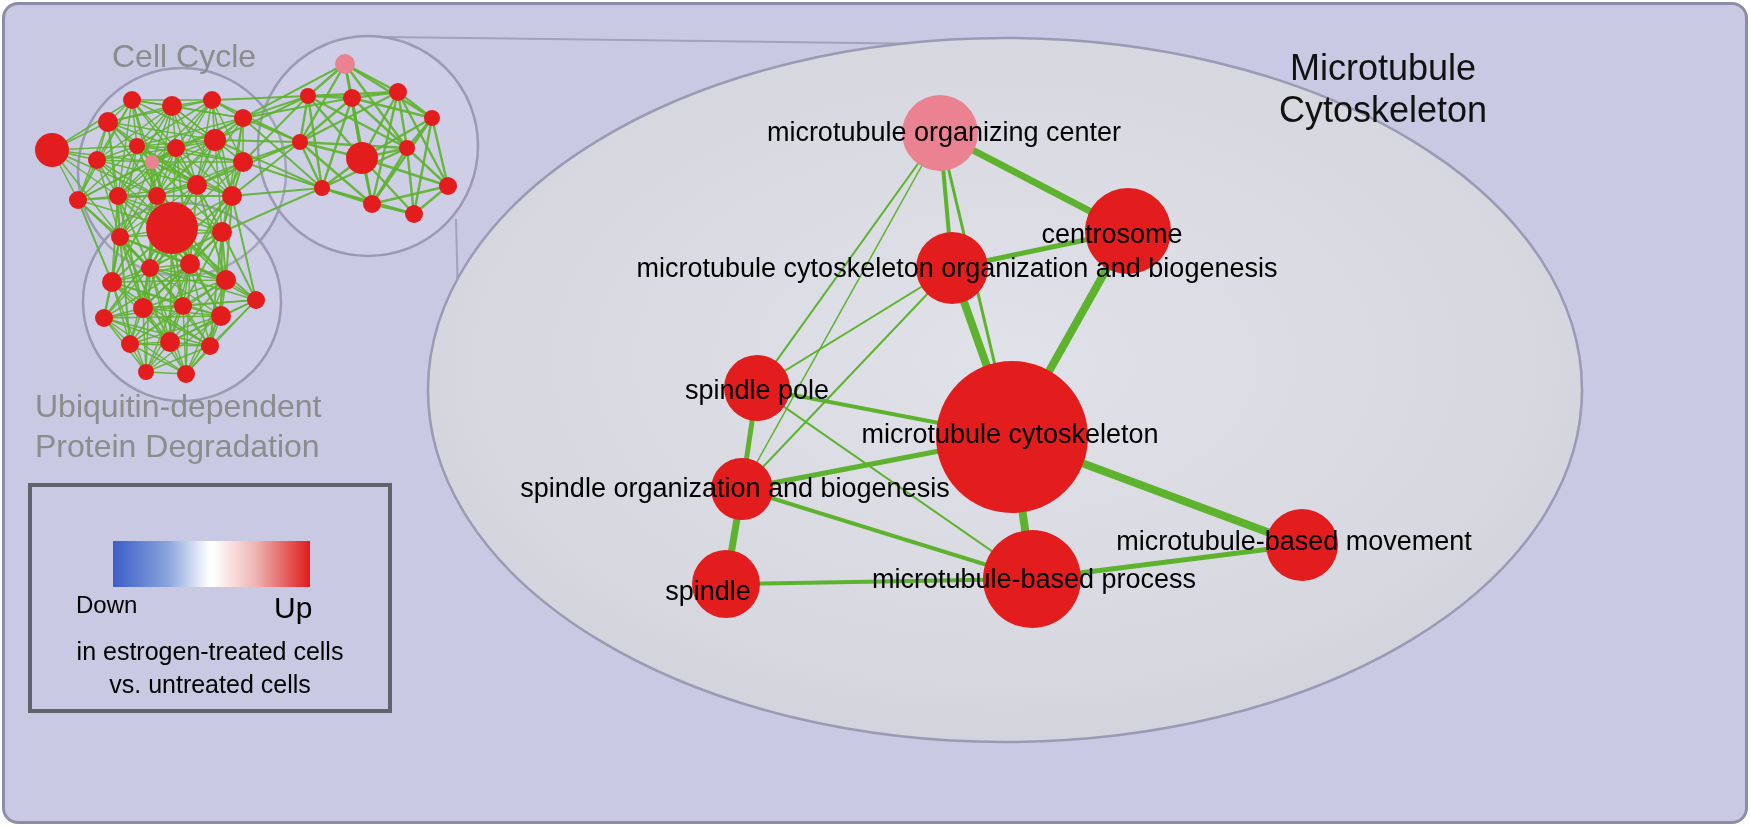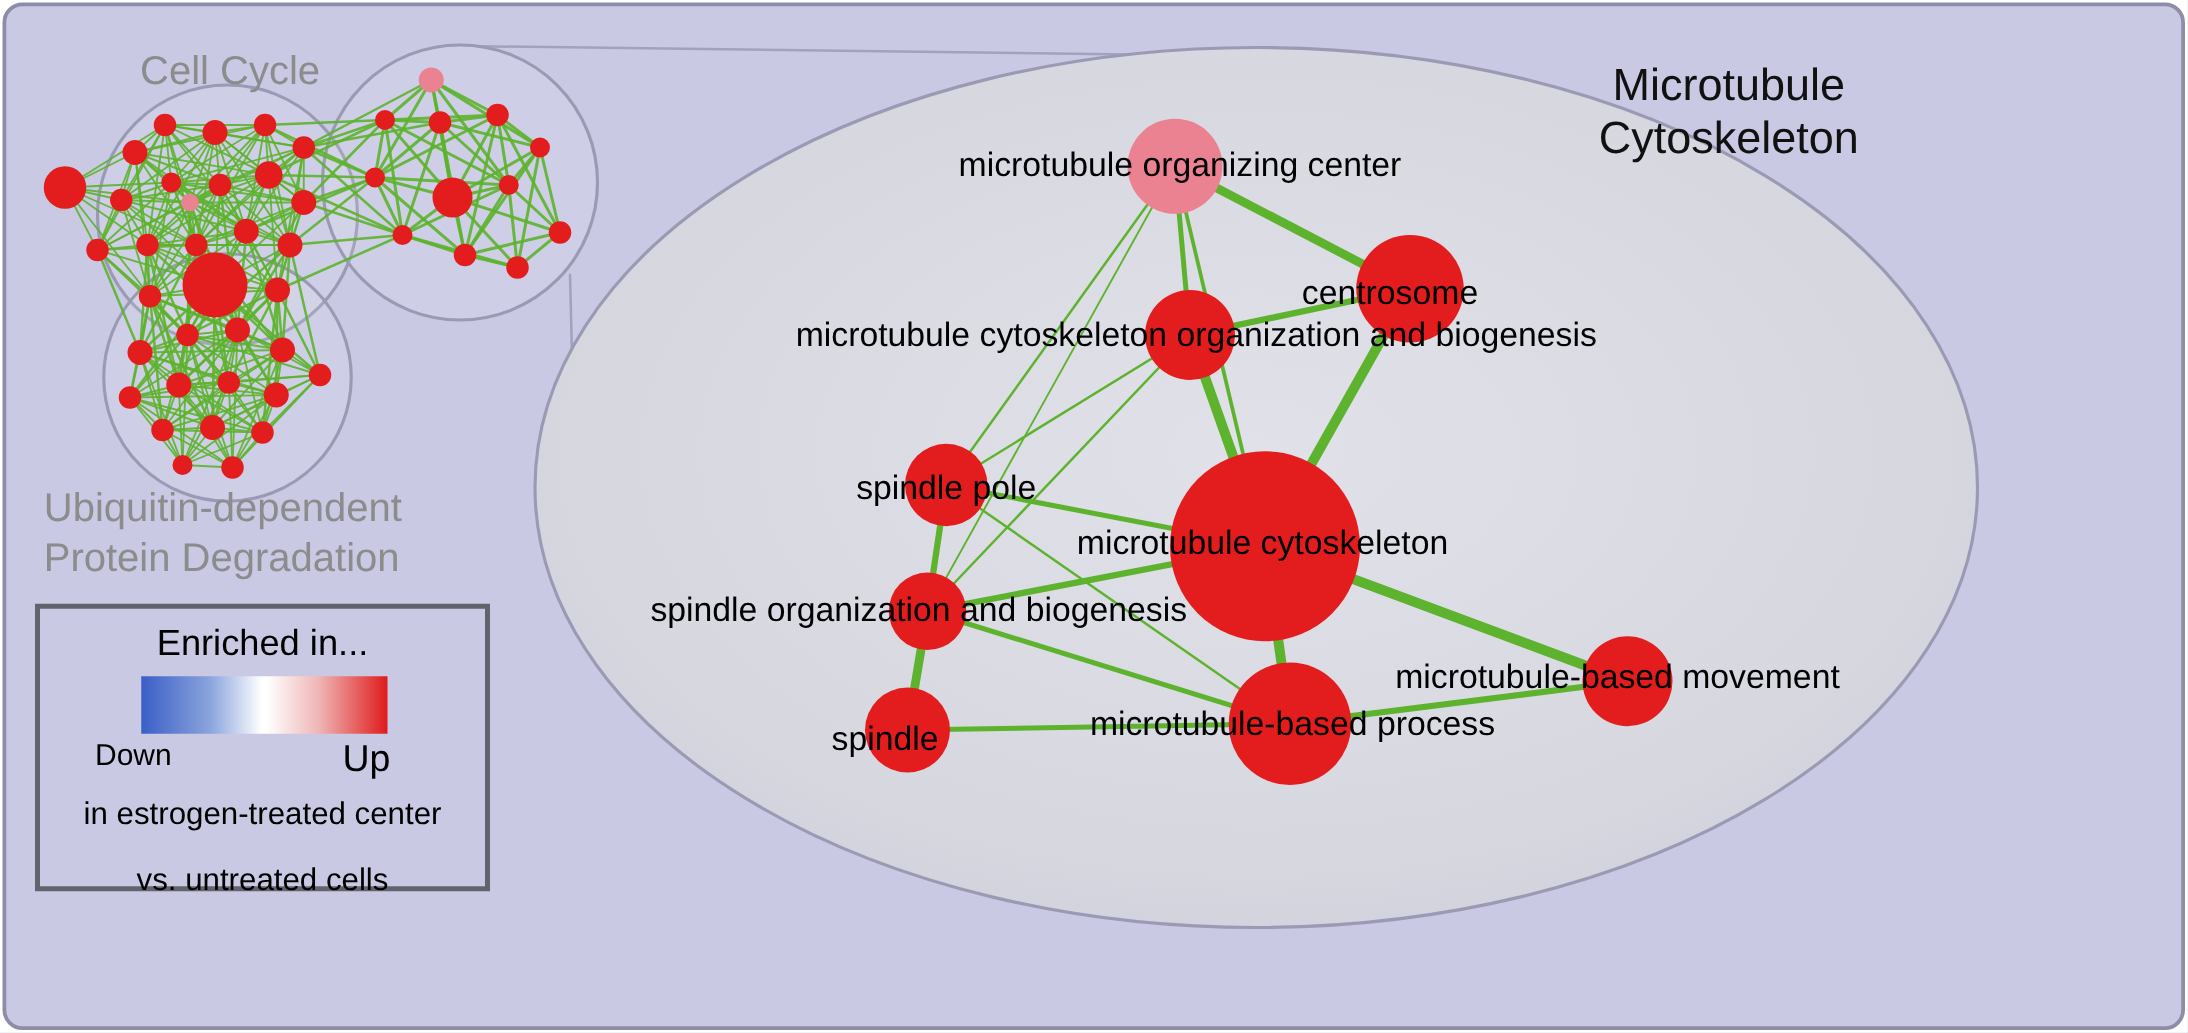--- a/index.html
+++ b/index.html
@@ -27,21 +27,21 @@
     height: 230px;
     border: 4px solid #63636e;
     box-sizing: border-box;
     color: #000;
   }
   .legend-title { position: absolute; top: 12px; width: 100%; text-align: center; font-size: 29px; }
   .legend-bar { position: absolute; left: 81px; top: 54px; width: 197px; height: 46px; }
   .legend-down { position: absolute; left: 44px; top: 104px; font-size: 24px; }
   .legend-up   { position: absolute; left: 242px; top: 104px; font-size: 30px; }
   .legend-sub1 { position: absolute; top: 150px; width: 100%; text-align: center; font-size: 25px; }
-  .legend-sub2 { position: absolute; top: 183px; width: 100%; text-align: center; font-size: 25px; margin-top: 20px; }
+  .legend-sub2 { position: absolute; top: 183px; width: 100%; text-align: center; font-size: 25px; }
   text { font-family: "Liberation Sans", sans-serif; }
 </style>
 </head>
 <body>
 
 <div class="canvas">
   <div class="frame"></div>
 
   <svg id="net" width="1750" height="826" viewBox="0 0 1750 826">
     <defs>
@@ -506,20 +506,19 @@
     <g>
       <text x="112" y="67" font-size="32" fill="#8c8c8c">Cell Cycle</text>
       <text x="35" y="417" font-size="32" fill="#8c8c8c">Ubiquitin-dependent</text>
       <text x="35" y="457" font-size="32" fill="#8c8c8c">Protein Degradation</text>
       <text x="1383" y="80" font-size="36" fill="#111111" text-anchor="middle">Microtubule</text>
       <text x="1383" y="122" font-size="36" fill="#111111" text-anchor="middle">Cytoskeleton</text>
     </g>
   </svg>
 
   <div class="legend">
-    <div class="legend-title">Enriched in...</div>
     <div class="legend-bar" id="legend-bar" style="background: linear-gradient(90deg, rgb(59, 94, 199) 0%, rgb(138, 164, 220) 28%, rgb(255, 255, 255) 49%, rgb(255, 255, 255) 51%, rgb(239, 182, 182) 72%, rgb(223, 27, 27) 100%);"></div>
     <div class="legend-down">Down</div>
     <div class="legend-up">Up</div>
-    <div class="legend-sub1">in estrogen-treated center</div>
+    <div class="legend-sub1">in estrogen-treated cells</div>
     <div class="legend-sub2">vs. untreated cells</div>
   </div>
 </div>
 
 </body></html>

